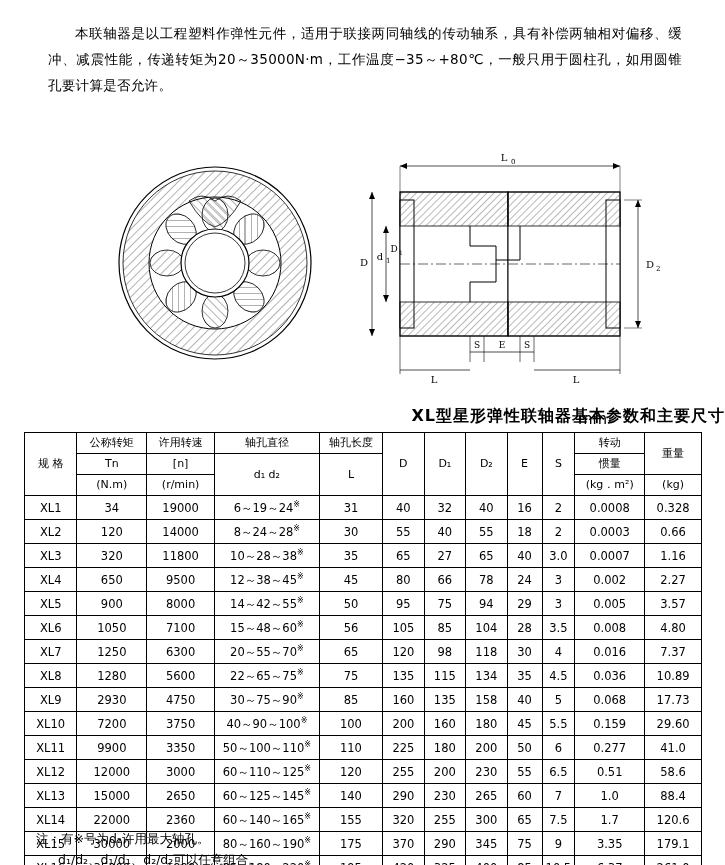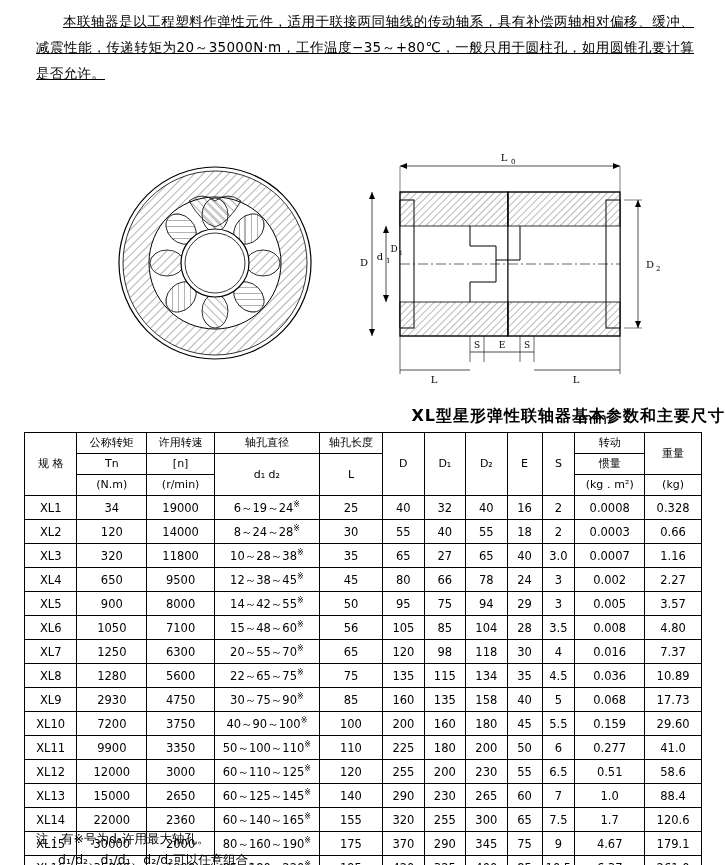--- a/index.html
+++ b/index.html
@@ -12,21 +12,21 @@
     overflow:hidden;
   }
   .intro{
     position:absolute;
     left:36px; top:8px; width:658px;
     font-size:13.5px;
     line-height:26px;
     text-align:justify;
     letter-spacing:0.3px;
   }
-  .intro p{margin:0;text-indent:2em;text-decoration:underline;}
+  .intro p{margin:12px;text-indent:2em;}
 
   
   .figure{
     position:absolute;
     left:20px; top:140px;
     width:690px; height:250px;
   }
   .fig-left{position:absolute;left:95px;top:15px;}
   .fig-right{position:absolute;left:300px;top:0px;}
 
@@ -274,21 +274,21 @@
       <th class="hdr-sub">(kg．m²)</th>
       <th class="hdr-sub">(kg)</th>
     </tr>
   </thead>
   <tbody id="tbody">
       <tr>
         <td>XL1</td>
         <td>34</td>
         <td>19000</td>
         <td>6～19～24<span class="star">※</span></td>
-        <td>25</td>
+        <td>31</td>
         <td>40</td>
         <td>32</td>
         <td>40</td>
         <td>16</td>
         <td>2</td>
         <td>0.0008</td>
         <td>0.328</td>
       </tr>
       <tr>
         <td>XL2</td>
@@ -476,21 +476,21 @@
         <td>XL15</td>
         <td>30000</td>
         <td>2000</td>
         <td>80～160～190<span class="star">※</span></td>
         <td>175</td>
         <td>370</td>
         <td>290</td>
         <td>345</td>
         <td>75</td>
         <td>9</td>
-        <td>4.67</td>
+        <td>3.35</td>
         <td>179.1</td>
       </tr>
       <tr>
         <td>XL16</td>
         <td>35000</td>
         <td>1800</td>
         <td>85～180～220<span class="star">※</span></td>
         <td>195</td>
         <td>420</td>
         <td>325</td>

